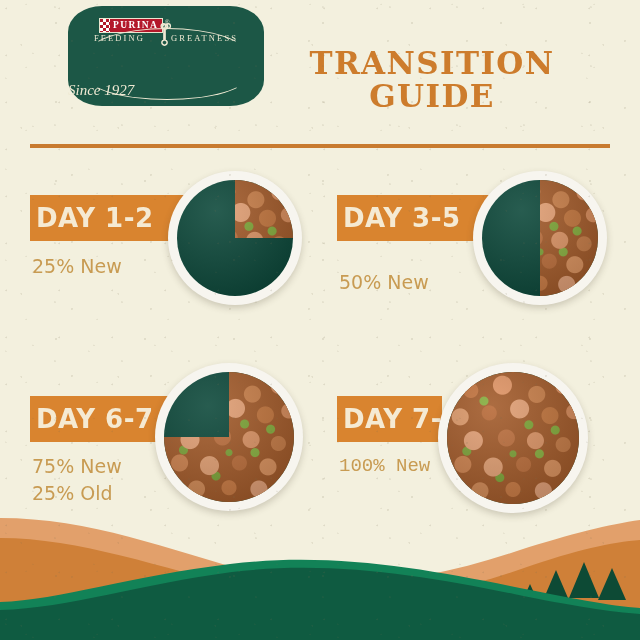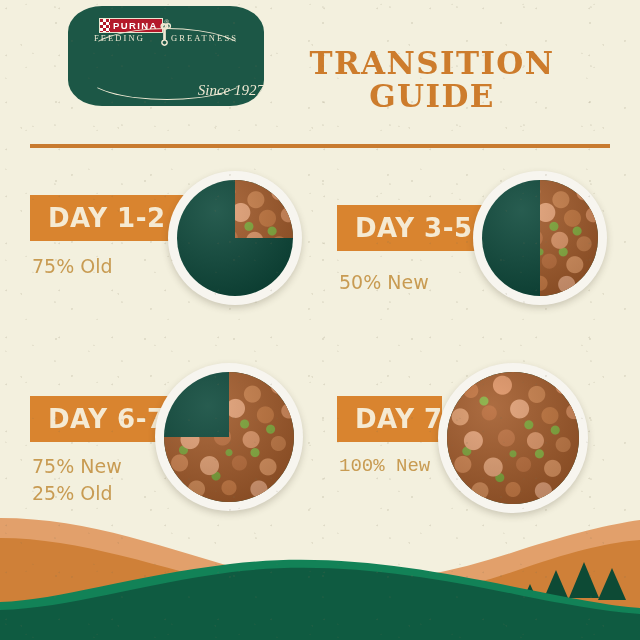--- a/index.html
+++ b/index.html
@@ -60,21 +60,21 @@
       #b3182a;
     background-size: 6px 6px;
   }
   .purina-word {
     color: #fff;
     font-size: 9.5px;
     font-weight: bold;
     letter-spacing: 1.4px;
     padding: 0 4px 0 3px;
     line-height: 13px;
-    font-family: Liberation Sans, sans-serif;
+    font-family: Liberation Serif, serif;
   }
   .purina-reg {
     position: absolute;
     right: -7px; top: 0;
     color: #efe9d3; font-size: 6px;
   }
   .badge-arc-top, .badge-arc-bottom {
     position: absolute;
     left: 17px; width: 162px; height: 54px;
     border: 1.6px solid #efe9d3;
@@ -100,21 +100,21 @@
     font-size: 40px;
     font-weight: bold;
     font-style: italic;
     letter-spacing: -1px;
     font-family: "DejaVu Sans", sans-serif;
   }
   .winalot-reg { font-size: 9px; vertical-align: super; font-style: normal; }
   .since-word {
     position: absolute;
     left: 0; right: 0; top: 76px;
-    text-align: right;
+    text-align: left;
     color: #efe9d3;
     font-size: 15px;
     font-style: italic;
     font-family: "Liberation Serif", serif;
   }
 
   .main-title {
     position: absolute;
     left: 282px; top: 23px;
     width: 300px;
@@ -144,21 +144,21 @@
     height: 46px;
     background: #d9842f;
     display: flex; align-items: center;
     z-index: 11;
   }
   .day-label {
     color: #f5ead3;
     font-size: 26px;
     font-weight: bold;
     letter-spacing: .5px;
-    padding-left: 18px;
+    padding-left: 6px;
     white-space: nowrap;
     font-family: "DejaVu Sans", sans-serif;
   }
   .mix-lines {
     position: absolute;
     color: #c89b52;
     font-size: 19px;
     line-height: 27px;
     white-space: nowrap;
     z-index: 11;
@@ -257,32 +257,32 @@
   </div>
 
   <div class="main-title" data-interactable="false">TRANSITION GUIDE</div>
   <div class="divider" data-interactable="false"></div>
 
   <div class="card" data-interactable="false">
     <div class="day-banner" style="left:30px; top:195px; width:205px;" data-interactable="false">
       <span class="day-label" data-interactable="false">DAY 1-2</span>
     </div>
     <div class="mix-lines" style="left:32px; top:253px;" data-interactable="false">
-      <div data-interactable="false">75% Old</div>
+      <div data-interactable="false">25% New</div>
     </div>
     <div class="bowl" style="left:168px; top:171px; width:134px; height:134px;" data-interactable="false">
       <div class="bowl-inner" data-interactable="false">
         <div class="food food-25" data-interactable="false"></div>
         <div class="bowl-shade" data-interactable="false"></div>
       </div>
     </div>
   </div>
 
   <div class="card" data-interactable="false">
-    <div class="day-banner" style="left:337px; top:205px; width:200px;" data-interactable="false">
+    <div class="day-banner" style="left:337px; top:195px; width:200px;" data-interactable="false">
       <span class="day-label" data-interactable="false">DAY 3-5</span>
     </div>
     <div class="mix-lines" style="left:339px; top:253px;margin-top:16px;" data-interactable="false">
       <div data-interactable="false">50% New</div>
     </div>
     <div class="bowl" style="left:473px; top:171px; width:134px; height:134px;" data-interactable="false">
       <div class="bowl-inner" data-interactable="false">
         <div class="food food-50" data-interactable="false"></div>
         <div class="bowl-shade" data-interactable="false"></div>
       </div>

